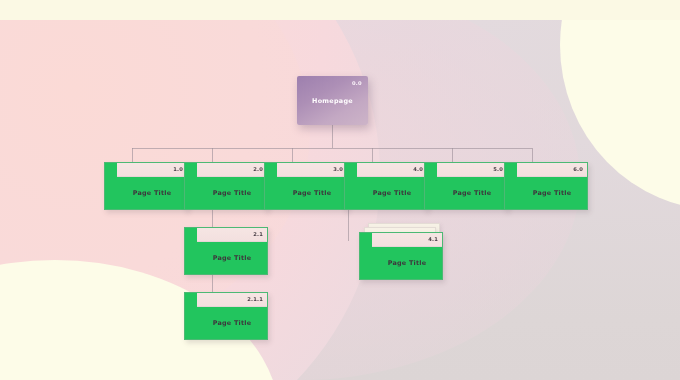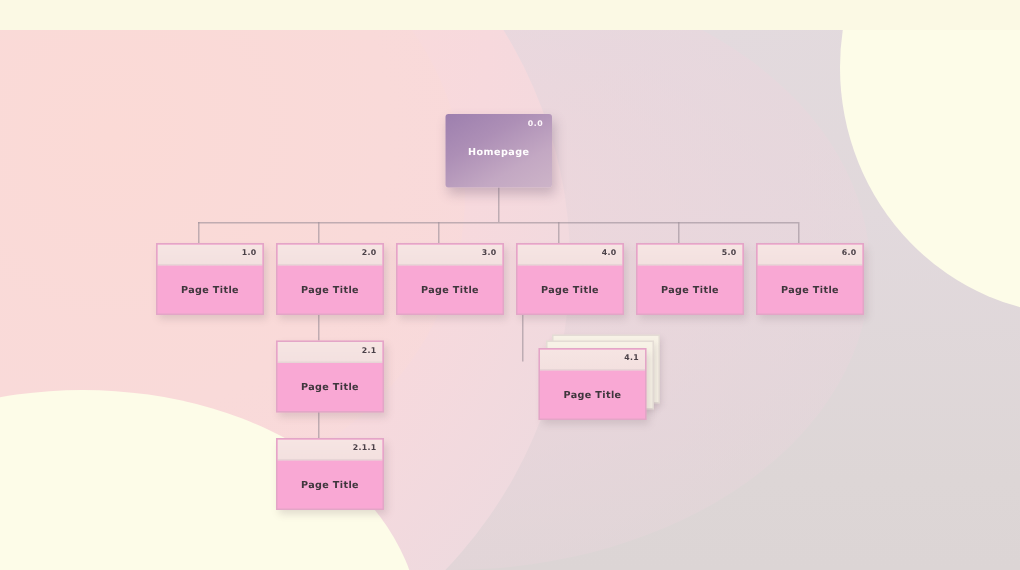--- a/index.html
+++ b/index.html
@@ -54,24 +54,25 @@
   }
 
   
   .wire{position:absolute;background:#9c8f99;opacity:.62;}
   .wire.h{height:1px;}
   .wire.v{width:1px;}
 
   
   .node{
     position:absolute;
-    background:#f9a8d4;
+    background:#22c55e;
     border:1px solid rgba(175,160,168,.30);
     box-shadow:2px 3px 5px rgba(120,100,112,.20);
     overflow:hidden;
+    padding-left:12px;
   }
   .node .hdr{
     height:13px;
     background:linear-gradient(180deg,#f6e5e3 0%,#f3e0df 100%);
     border-bottom:1px solid rgba(188,170,178,.26);
     position:relative;
   }
   .node .badge{
     position:absolute;right:4px;top:1px;
     font-size:5.2px;font-weight:bold;color:#4a4047;

